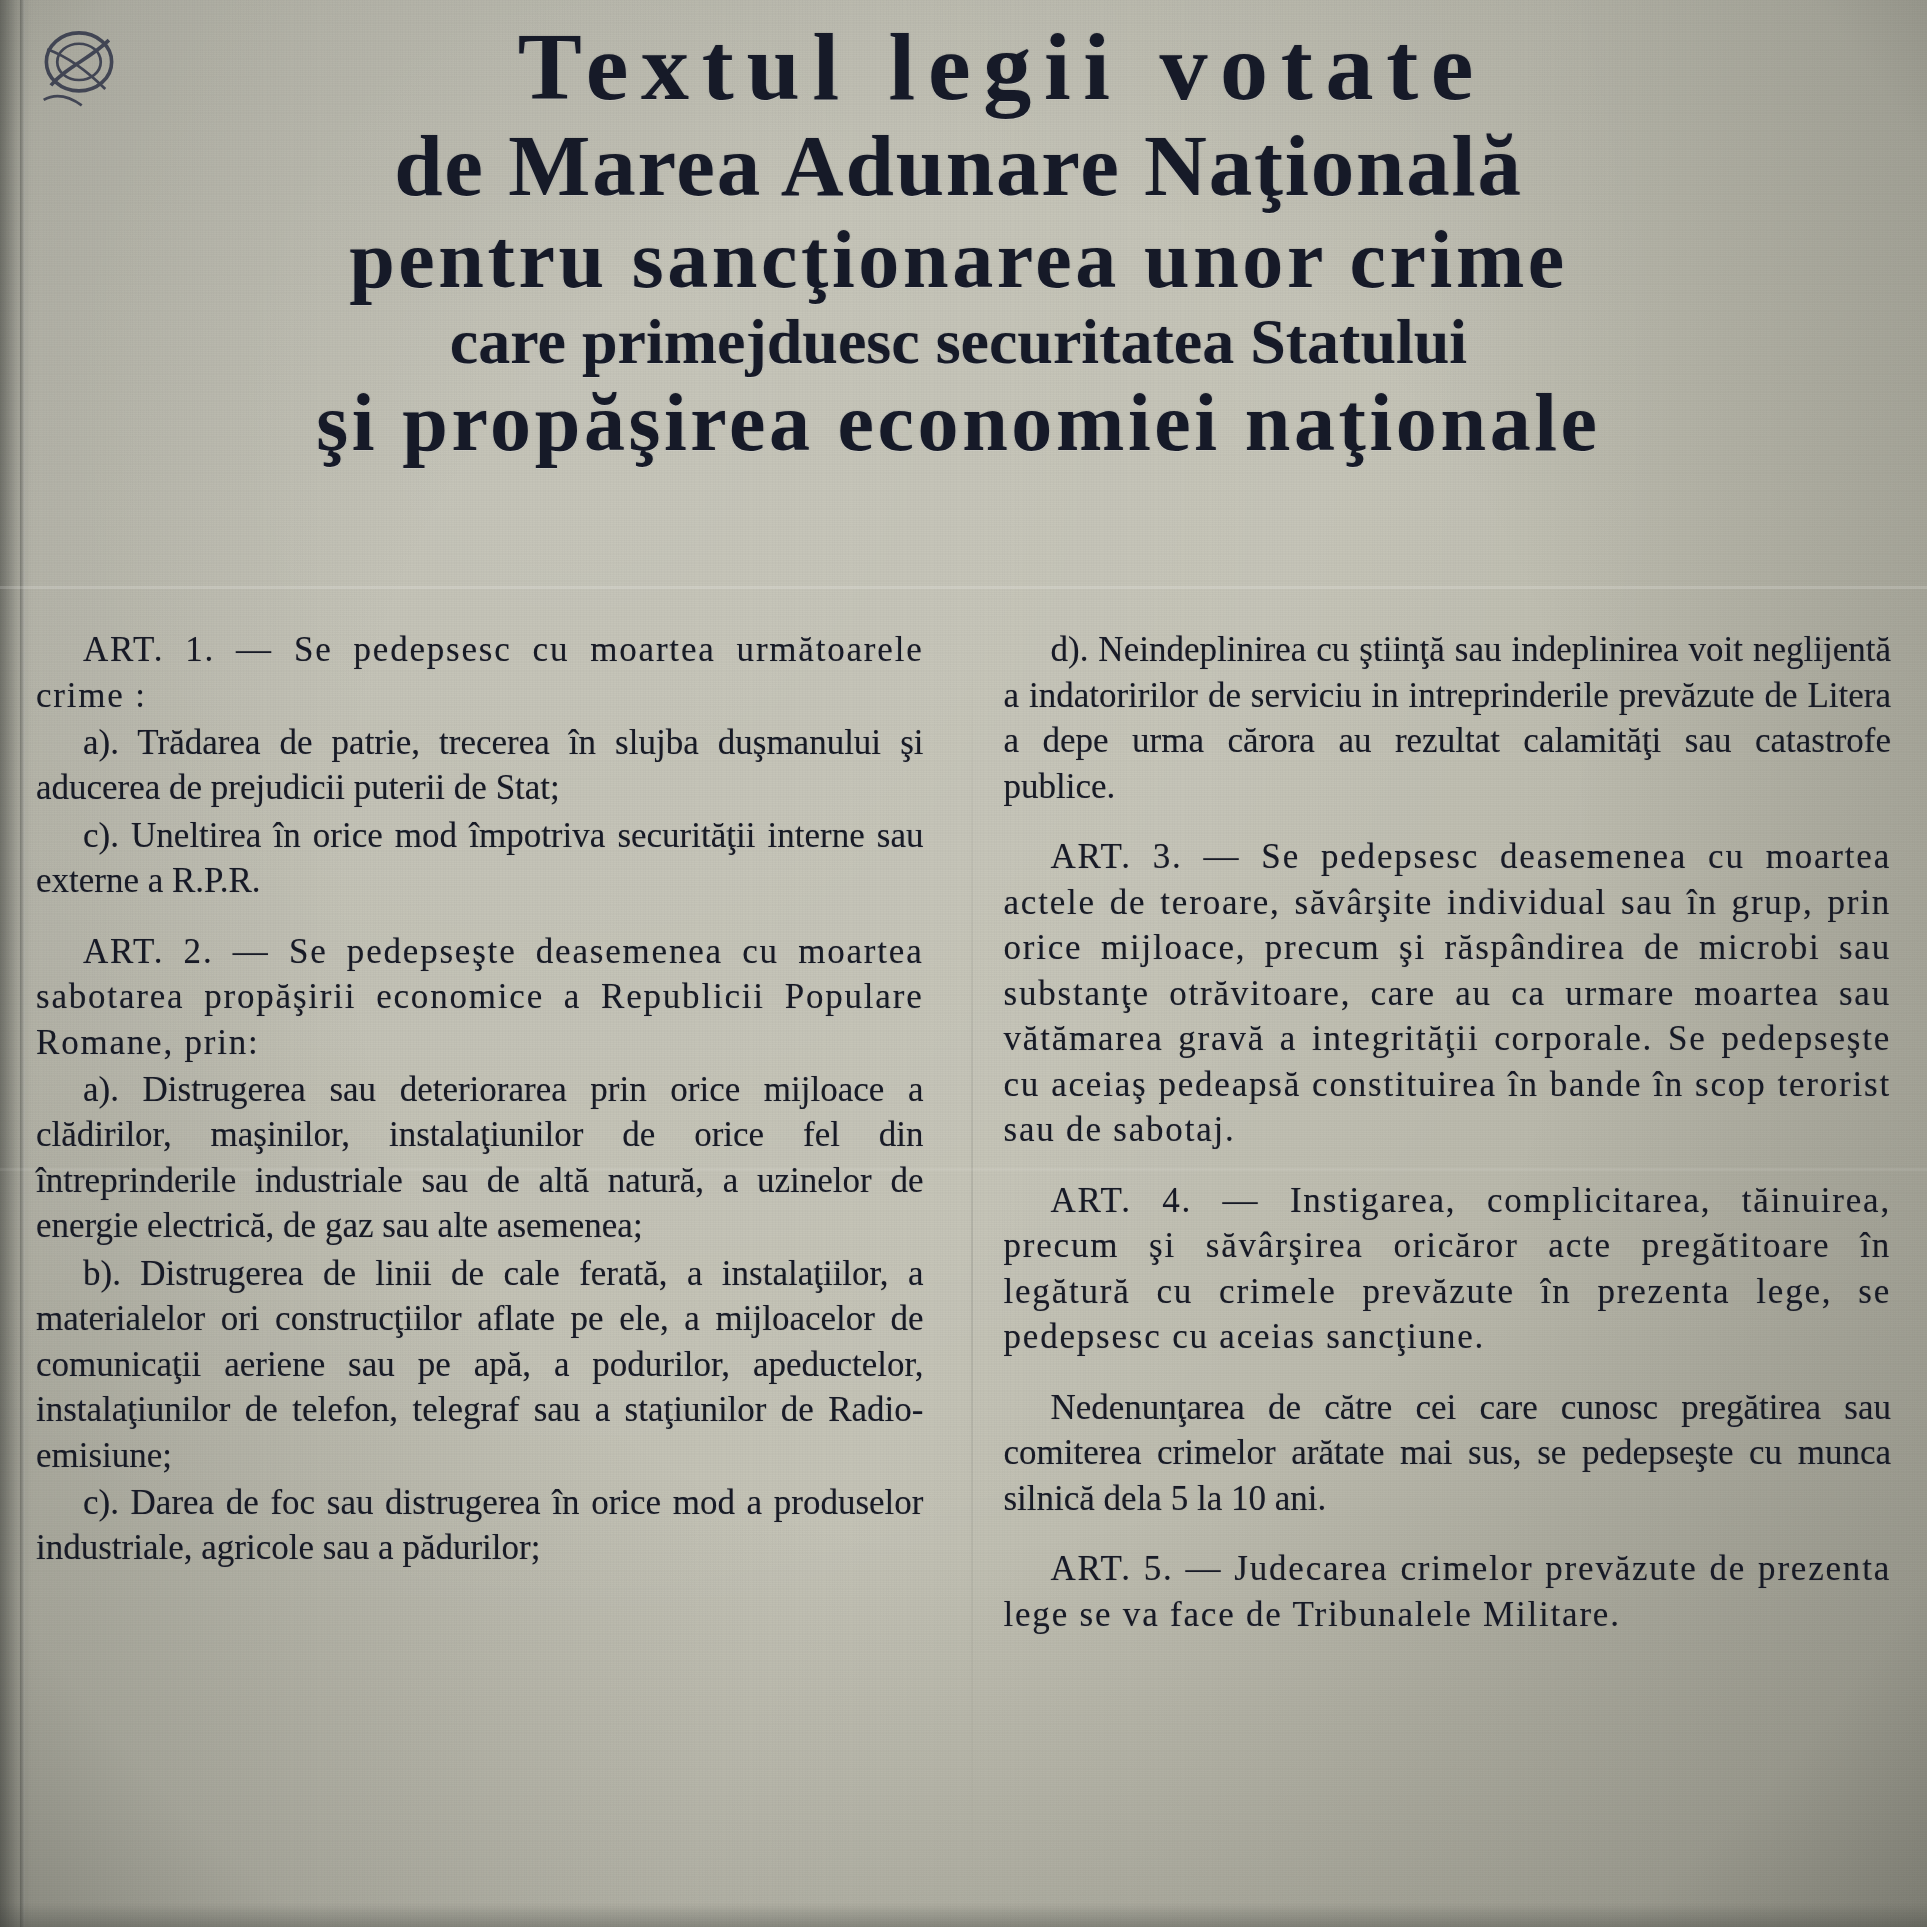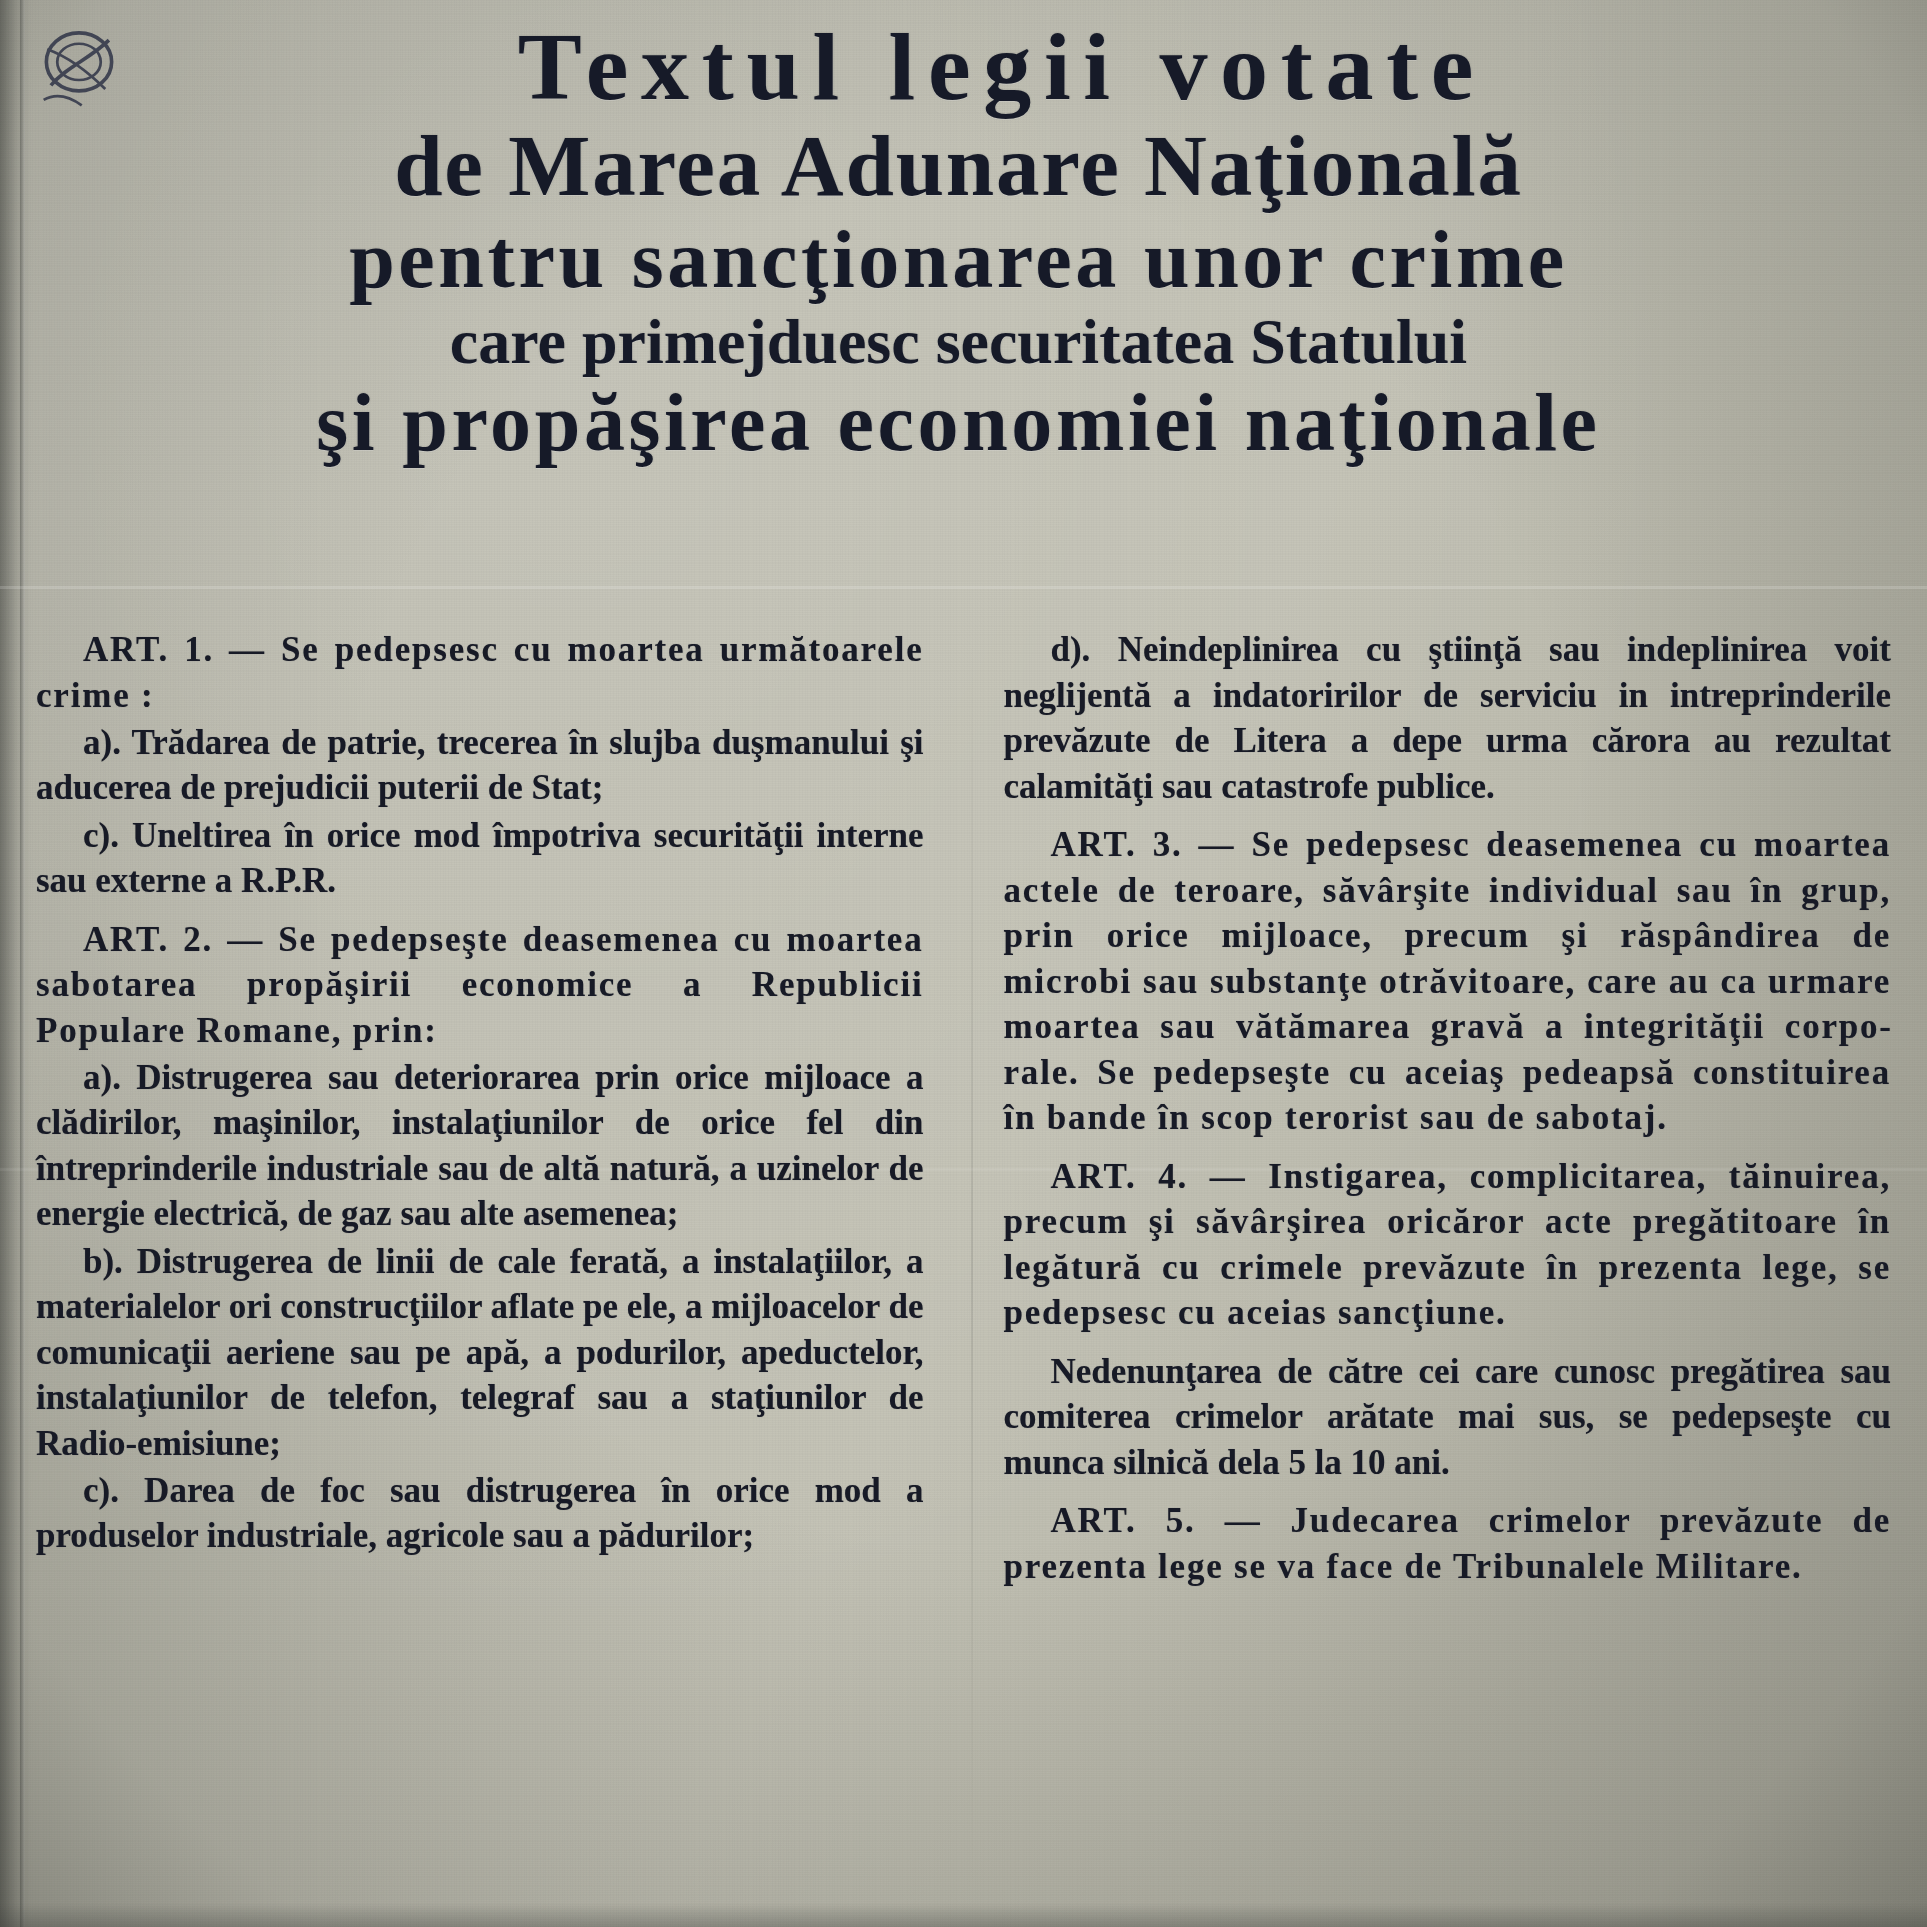--- a/index.html
+++ b/index.html
@@ -117,37 +117,36 @@
   
   #columns {
     position: absolute;
     left: 36px;
     top: 627px;
     width: 1855px;
     height: 1282px;
     display: flex;
     gap: 80px;
     z-index: 3;
-    font-weight: bold;
   }
   .col {
     width: 902px;
     font-family: "Liberation Serif", "DejaVu Serif", serif;
     font-size: 35px;
     line-height: 1.30;
     color: #171a26;
     text-align: justify;
     text-shadow: 0 0 0.9px rgba(25,28,38,0.35);
   }
   .col p {
     margin: 0 0 1.8px 0;
     text-indent: 47px;
   }
   .col p.gap {
-    margin-top: 13px;
+    margin-top: 25px;
   }
   .art {
     letter-spacing: 1.8px;
   }
   #col-divider {
     position: absolute;
     left: 971px;
     top: 636px;
     width: 1.8px;
     height: 1255px;

